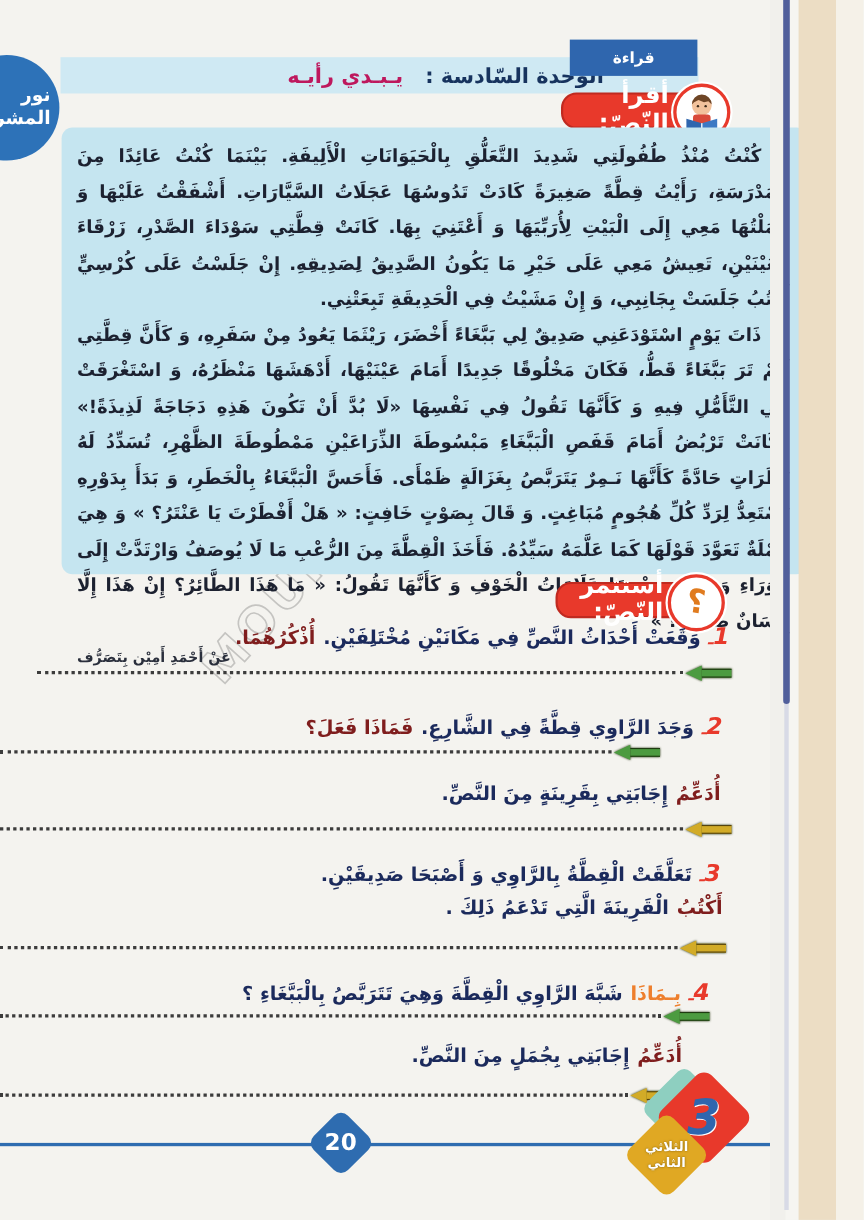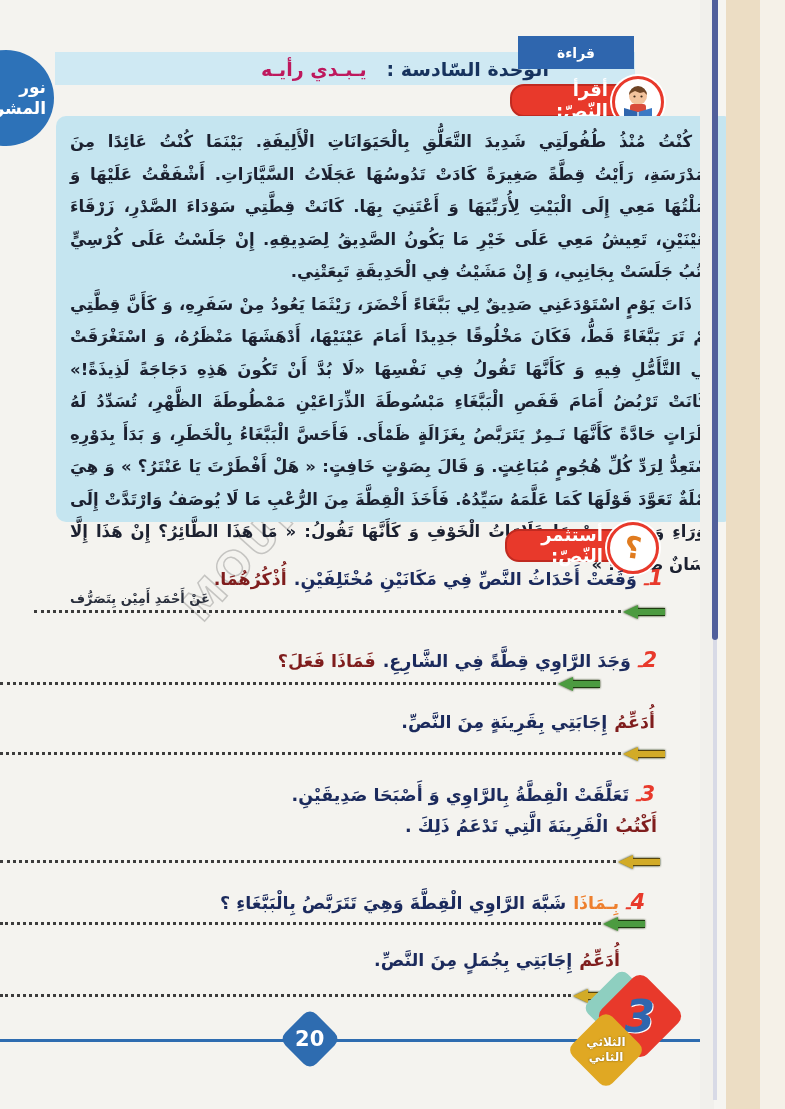--- a/index.html
+++ b/index.html
@@ -42,21 +42,21 @@
     display:flex; align-items:center; justify-content:center;
     direction:rtl; font-weight:bold; font-size:19px; color:#17335e;
     padding-left:120px;
   }
   .unit-topic { color:#be185d; margin-right:20px;text-align:center; }
 
   
   .section-label {
     position:absolute; height:33px; background:#e8392b;
     border:2px solid #c02a20; border-radius:14px;
-    color:#fff; font-weight:bold; font-size:18px;
+    color:#fff; font-weight:bold; font-size:22px;
     display:flex; align-items:center; direction:rtl;
     padding:0 52px 2px 14px;
   }
   .label-icon-circle {
     position:absolute; width:52px; height:52px; border-radius:50%;
     background:#fff; border:3px solid #e8392b;
     box-shadow:0 0 0 2px #fff;
     display:flex; align-items:center; justify-content:center;
     overflow:hidden;
   }

